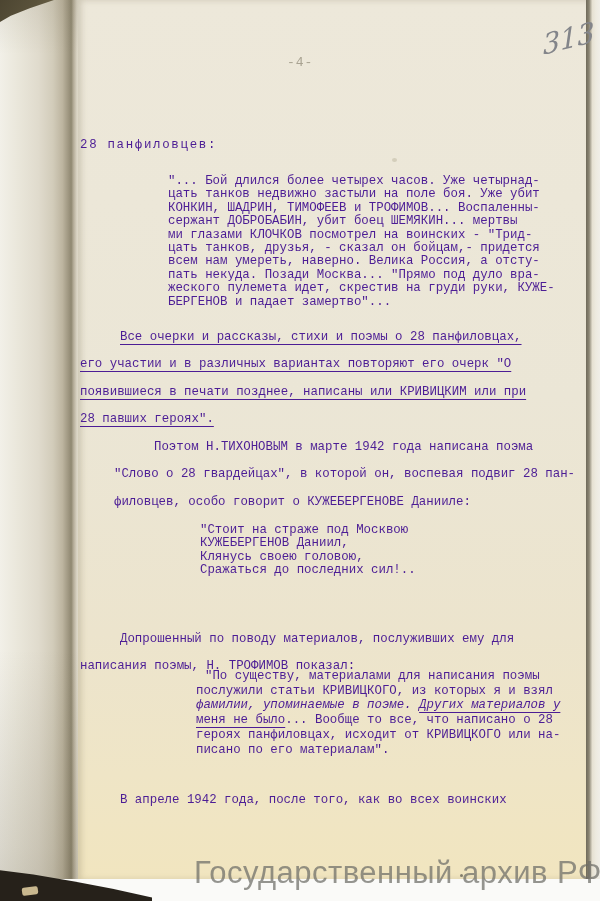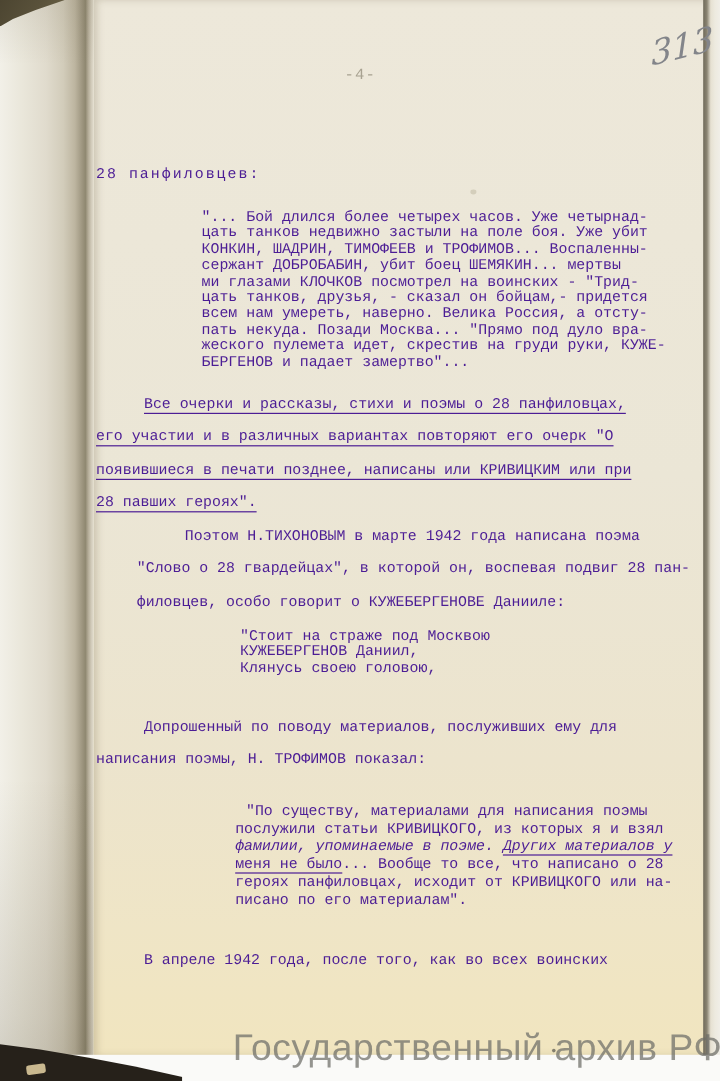--- a/index.html
+++ b/index.html
@@ -119,23 +119,24 @@
   <div class="typed block lh-wide" style="left:80px; top:434px;margin-left:34px;">
     <div class="ln indent">Поэтом Н.ТИХОНОВЫМ в марте 1942 года написана поэма</div>
     <div class="ln">"Слово о 28 гвардейцах", в которой он, воспевая подвиг 28 пан-</div>
     <div class="ln">филовцев, особо говорит о КУЖЕБЕРГЕНОВЕ Данииле:</div>
   </div>
 
   <div class="typed block lh-tight" style="left:200px; top:524px;">
     <div class="ln">"Стоит на страже под Москвою</div>
     <div class="ln">КУЖЕБЕРГЕНОВ Даниил,</div>
     <div class="ln">Клянусь своею головою,</div>
+    <div class="ln">Сражаться до последних сил!..</div>
   </div>
 
-  <div class="typed block lh-wide" style="left:80px; top:593px;">
+  <div class="typed block lh-wide" style="left:80px; top:626px;">
     <div class="ln indent">Допрошенный по поводу материалов, послуживших ему для</div>
     <div class="ln">написания поэмы, Н. ТРОФИМОВ показал:</div>
   </div>
 
   <div class="typed block" style="left:196px; top:669px;">
     <div class="ln indent-sm" style="line-height:14.7px;">"По существу, материалами для написания поэмы</div>
     <div class="ln" style="line-height:14.7px;">послужили статьи КРИВИЦКОГО, из которых я и взял</div>
     <div class="ln" style="line-height:14.7px;font-style:italic;"><span>фамилии, упоминаемые в поэме. </span><span class="u">Других материалов у</span></div>
     <div class="ln" style="line-height:14.7px;"><span class="u">меня не было</span><span>... Вообще то все, что написано о 28</span></div>
     <div class="ln" style="line-height:14.7px;">героях панфиловцах, исходит от КРИВИЦКОГО или на-</div>

